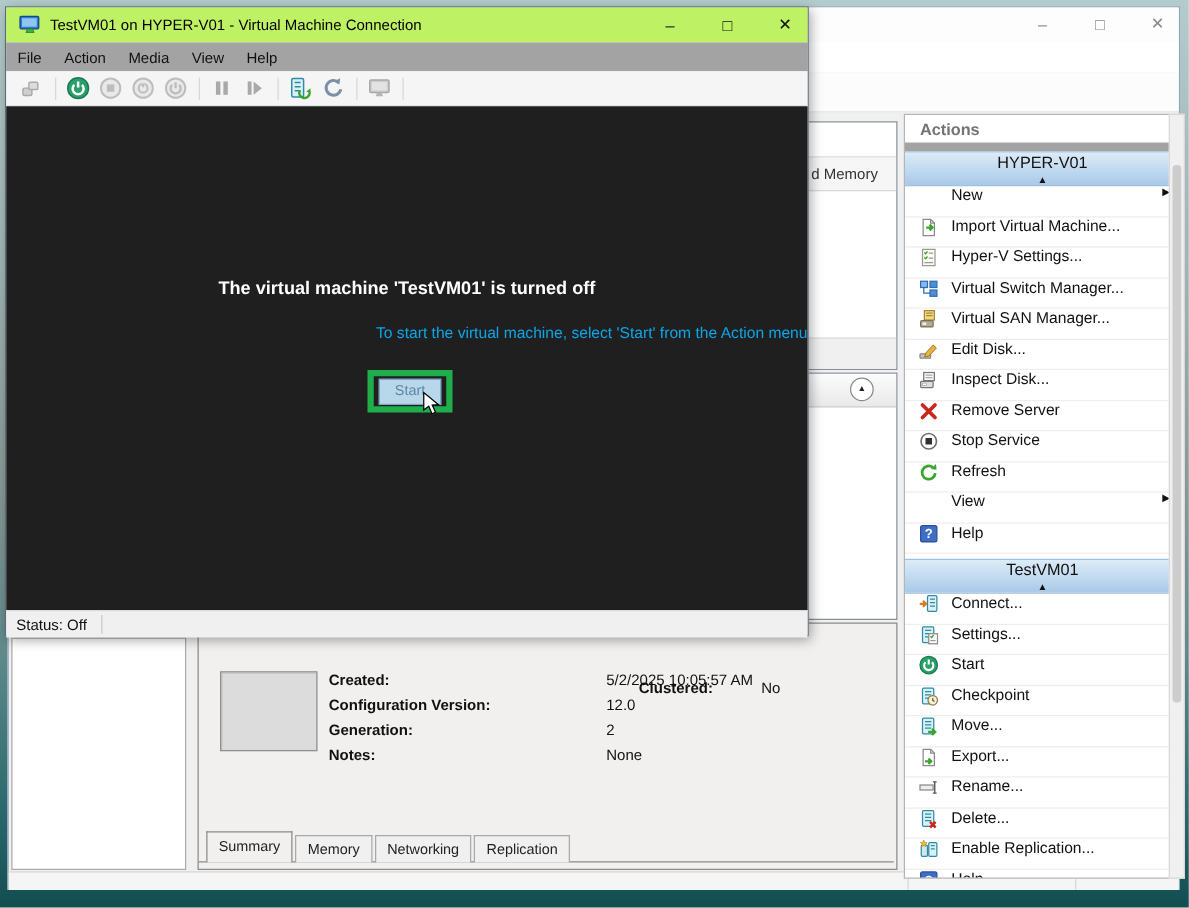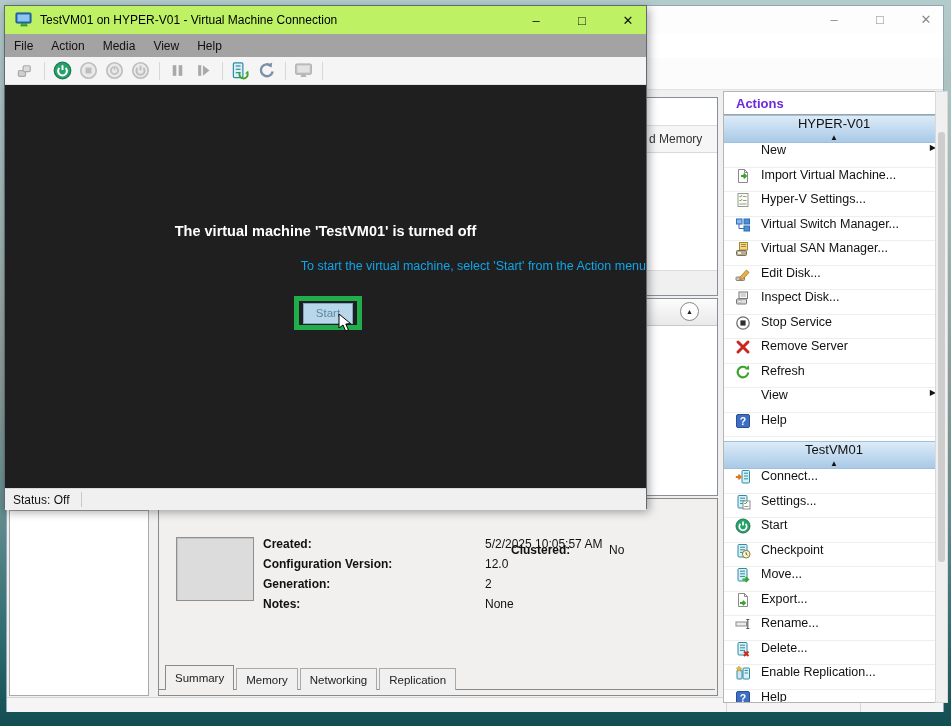--- a/index.html
+++ b/index.html
@@ -36,21 +36,21 @@
   .det-clu-label{left:352px;top:44px;font-size:12px;font-weight:bold;color:#111;}
   .det-clu-value{left:450px;top:44px;font-size:12px;color:#111;}
   .det-tabs{left:6px;top:166px;height:25px;display:flex;align-items:flex-end;}
   .det-tab{height:21px;padding:0 9px;border:1px solid #a9a9a9;border-bottom:none;background:#f0f0f0;
     font-size:11.5px;color:#222;display:flex;align-items:center;margin-right:2px;}
   .det-tab.active{height:24px;background:#f1f0ee;border-color:#8a8a8a;}
   .det-tabline{left:0;top:190px;width:556px;height:1px;background:#8a8a8a;}
   .left-pane{left:2px;top:504px;width:140px;height:186px;background:#ffffff;border:1px solid #a9a9a9;box-sizing:border-box;}
   
   .actions{left:716px;top:85px;width:222px;height:612px;background:#ffffff;border:1px solid #b5b5b5;box-sizing:border-box;overflow:hidden;}
-  .actions-title{padding:4px 12px 3px;font-size:13px;font-weight:bold;color:#6d28d9;border-bottom:1px solid #a3a3a3;}
+  .actions-title{padding:4px 12px 3px;font-size:13px;font-weight:bold;color:#737373;border-bottom:7px solid #a3a3a3;}
   .act-hdr{height:26px;background:linear-gradient(180deg,#dcebf8 0%,#c0d9ef 55%,#a9c9e7 100%);
     border-top:1px solid #9ebfde;border-bottom:1px solid #9ebfde;display:flex;align-items:center;padding:0 18px;
     font-size:13px;color:#111;flex-direction:column;}
   .act-hdr .grow{flex:1;}
   .act-hdr .chev{font-size:8px;color:#111;}
   .act-item{height:24.5px;display:flex;padding:0 8px 0 11px;border-bottom:1px solid #eeeeee;
     font-size:12.5px;color:#111;box-sizing:border-box;}
   .act-item .ic{width:16px;height:16px;margin-right:10px;flex:0 0 16px;}
   .act-item .grow{flex:1;}
   .act-item .subarrow{font-size:8px;color:#111;}
@@ -192,30 +192,30 @@
               <rect x="1.5" y="9" width="10" height="5" rx=".8" fill="#dedede" stroke="#777"></rect>
               <rect x="3" y="10.5" width="3" height="2" fill="#fff" stroke="#999" stroke-width=".5"></rect>
               <rect x="4" y="2" width="8.5" height="6.5" fill="#fafafa" stroke="#777"></rect>
               <line x1="5.5" y1="4" x2="11" y2="4" stroke="#aaa"></line>
               <line x1="5.5" y1="6" x2="11" y2="6" stroke="#aaa"></line>
             </svg></span>
           <span class="grow">Inspect Disk...</span>
         </div>
         <div class="act-item">
           <span class="ic"><svg width="16" height="16" viewBox="0 0 16 16">
+              <path d="M3 3 L13 13 M13 3 L3 13" stroke="#c8281e" stroke-width="3" stroke-linecap="round"></path>
+            </svg></span>
+          <span class="grow">Remove Server</span>
+        </div>
+        <div class="act-item">
+          <span class="ic"><svg width="16" height="16" viewBox="0 0 16 16">
               <circle cx="8" cy="8" r="6.2" fill="#fff" stroke="#6f6f6f" stroke-width="1.3"></circle>
               <rect x="5.4" y="5.4" width="5.2" height="5.2" fill="#2f2f2f"></rect>
             </svg></span>
           <span class="grow">Stop Service</span>
-        </div>
-        <div class="act-item">
-          <span class="ic"><svg width="16" height="16" viewBox="0 0 16 16">
-              <path d="M3 3 L13 13 M13 3 L3 13" stroke="#c8281e" stroke-width="3" stroke-linecap="round"></path>
-            </svg></span>
-          <span class="grow">Remove Server</span>
         </div>
         <div class="act-item">
           <span class="ic"><svg width="16" height="16" viewBox="0 0 16 16">
               <path d="M13.2 8.5 a5.3 5.3 0 1 1 -2 -4.6" fill="none" stroke="#3aa42c" stroke-width="2.2"></path>
               <path d="M13.8 1.2 l.4 4.6 -4.6 -.6 z" fill="#3aa42c"></path>
             </svg></span>
           <span class="grow">Refresh</span>
         </div>
         <div class="act-item">
           <span class="ic"><svg width="16" height="16" viewBox="0 0 16 16"></svg></span>

